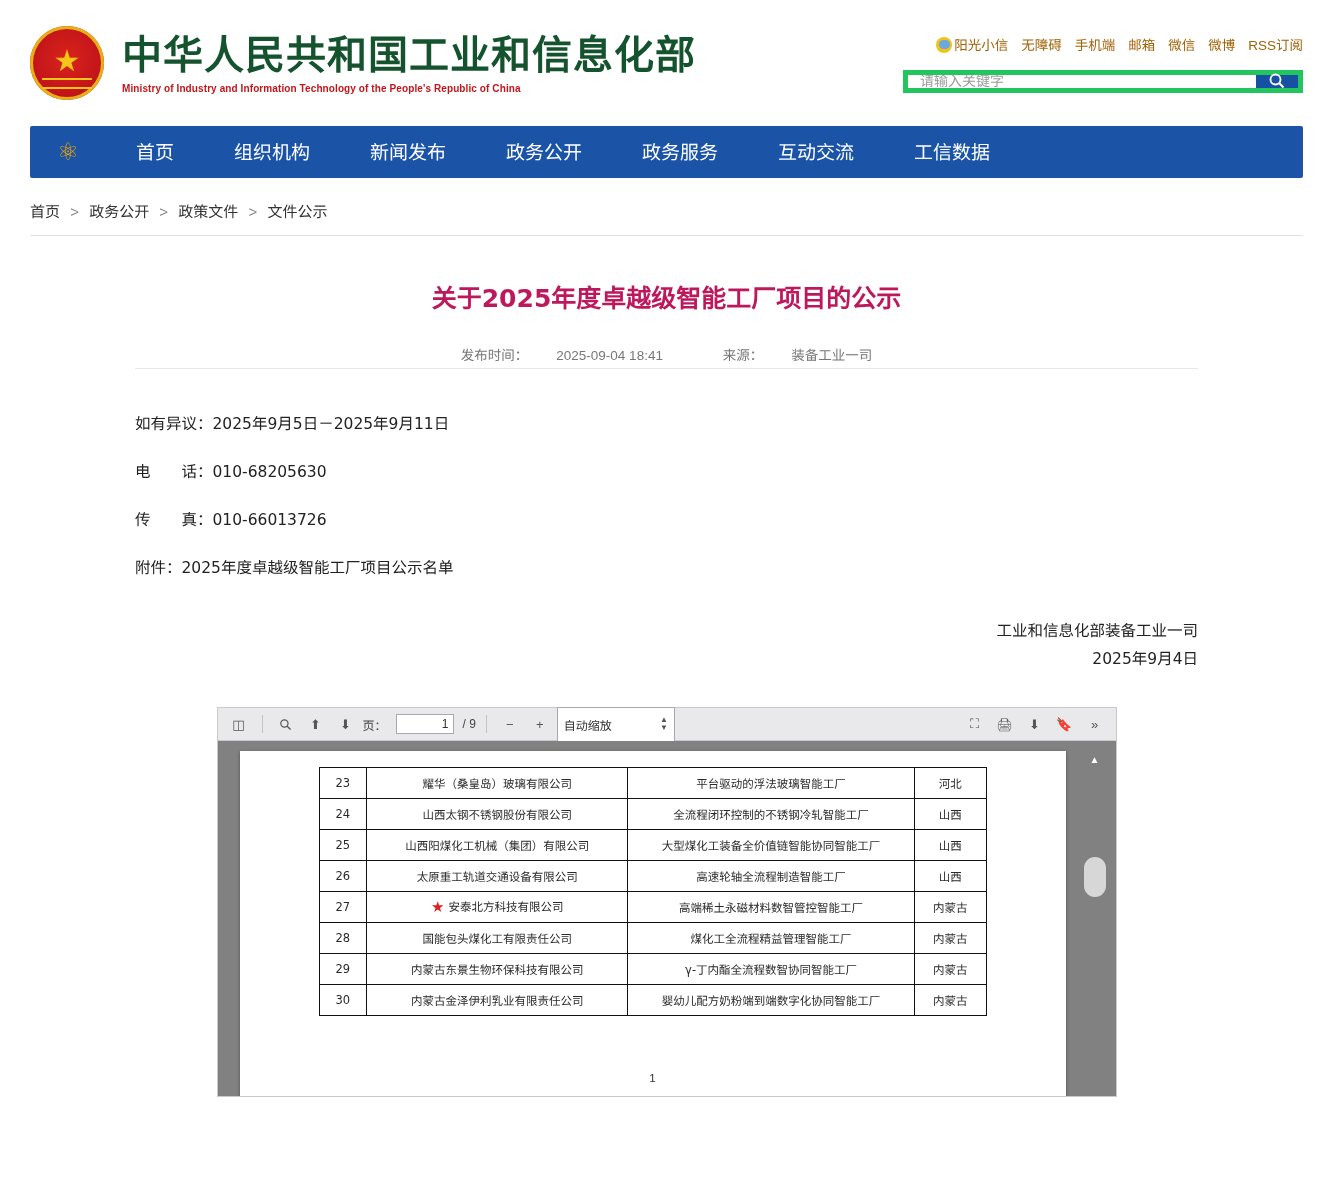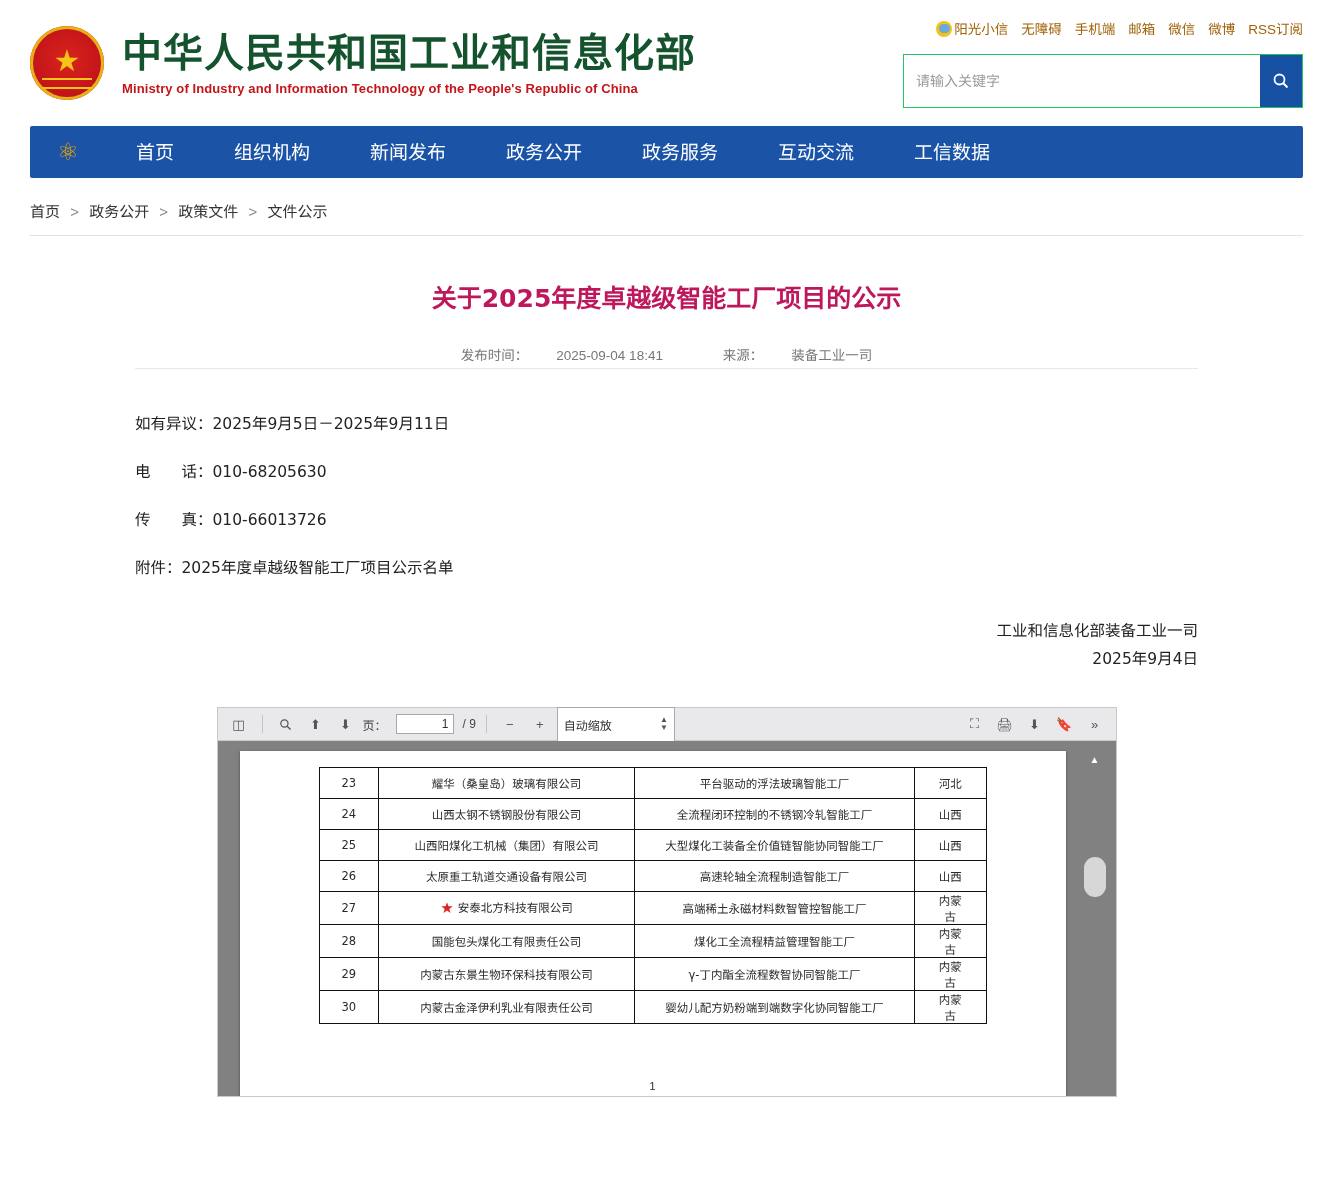--- a/index.html
+++ b/index.html
@@ -48,21 +48,21 @@
   }
   .brand-text .cn {
     font-family: "DejaVu Sans", "Liberation Sans", sans-serif;
     font-size: 40px;
     font-weight: bold;
     color: #14532d;
     letter-spacing: 1px;
     line-height: 1.15;
   }
   .brand-text .en {
-    font-size: 13px;
+    font-size: 10px;
     color: #c4151b;
     font-weight: bold;
     margin-top: 5px;
     letter-spacing: 0.1px;
   }
 
   .header-right { width: 400px; }
   .toplinks {
     display: flex;
     align-items: center;
@@ -85,22 +85,22 @@
   .sun-icon:after {
     content: "";
     position: absolute;
     left: 3px; top: 3px;
     width: 11px; height: 9px;
     border-radius: 6px;
     background: #6aa9e0;
   }
   .searchbar {
     display: flex;
-    height: 54px;
-    border: 1px solid #22c55e;
+    height: 23px;
+    border: 5px solid #22c55e;
     width: 100%;
     justify-content: space-between;
   }
   .searchbar input {
     flex: 1;
     border: 0;
     outline: none;
     padding: 0 12px;
     font-size: 14px;
     color: #777;
@@ -255,21 +255,21 @@
     margin: 16px auto 0 auto;
     width: 668px;
   }
   table.grid td {
     border: 1px solid #111;
     height: 31px;
     font-size: 11.5px;
     color: #2a2a2a;
     text-align: center;
     font-family: "DejaVu Sans", "Liberation Sans", sans-serif;
-    padding: 0 22px;
+    padding: 0 16px;
   }
   td.c-no { width: 42px; }
   td.c-name { width: 264px; }
   td.c-proj { width: 290px; }
   td.c-loc { width: 72px; }
   .star { color: #e02020; font-size: 15px; margin-right: 4px; vertical-align: -1px; }
   .pagenum {
     text-align: center;
     font-size: 11.5px;
     color: #333;

